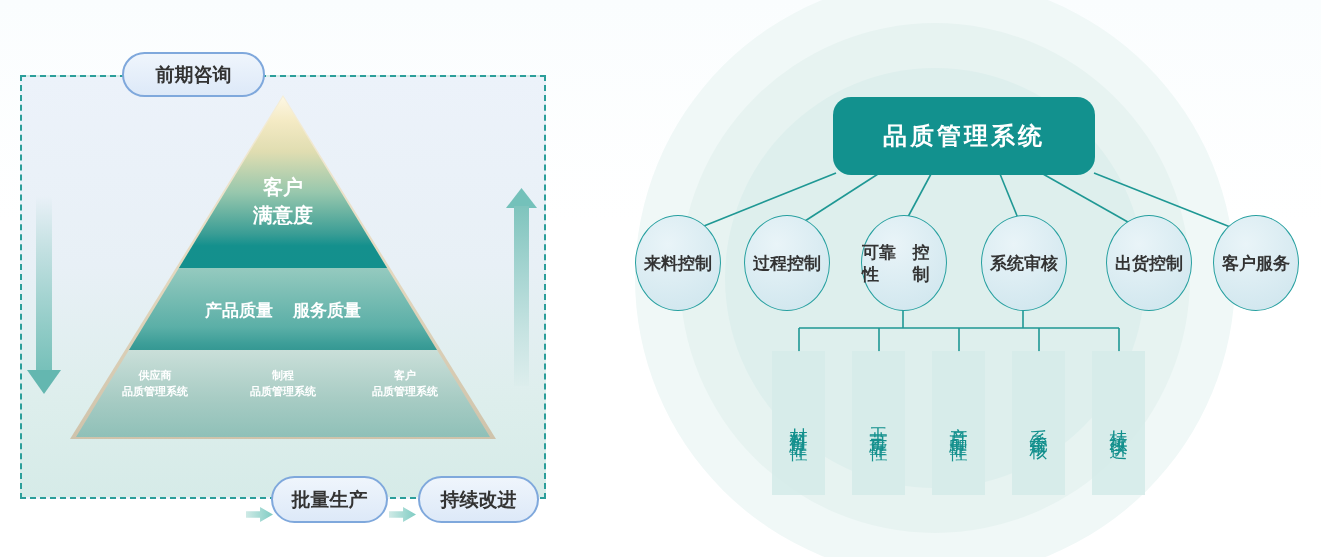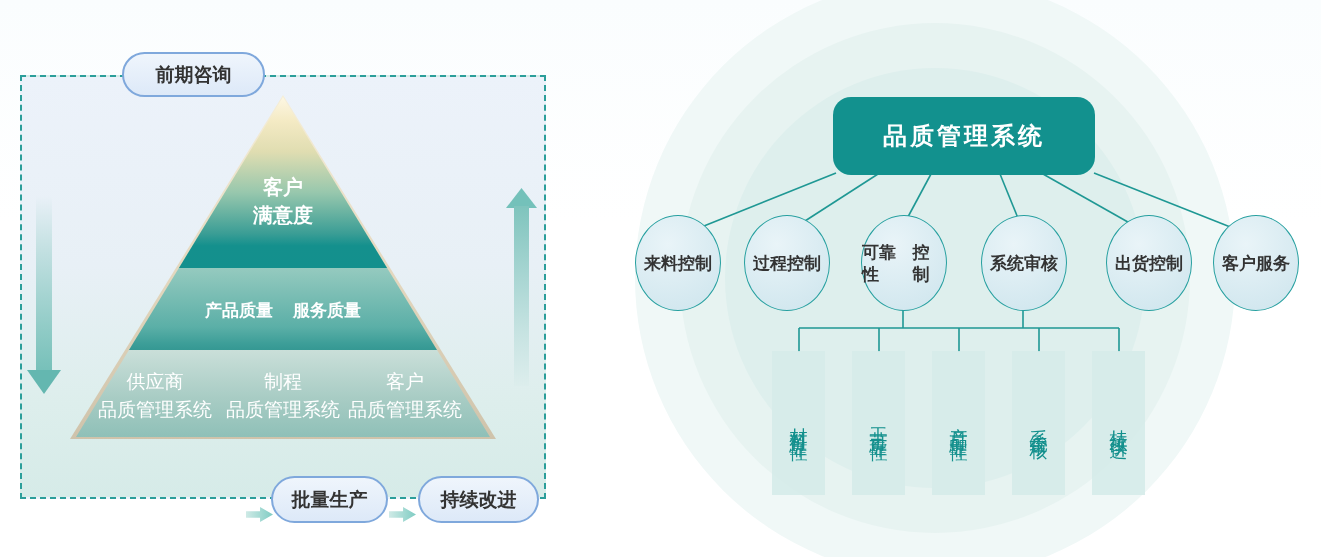--- a/index.html
+++ b/index.html
@@ -33,21 +33,21 @@
     background:linear-gradient(180deg,#fdf7e3 0%,#f4eac4 14%,#e0ddb1 32%,#97c7ad 56%,#3a9d95 80%,#14908d 87%,#13908d 100%);}
   .tier2{top:171px;height:82px;
     background:linear-gradient(180deg,#95cabf 0%,#5bafa7 72%,#3d9e98 92%,#359893 100%);}
   .tier3{top:253px;height:87px;
     background:linear-gradient(180deg,#cadfd9 0%,#a8ccc4 55%,#8fc0b8 100%);}
 
   .pyr-text{color:#ffffff;text-align:center;}
   .t1-text{left:183px;top:174px;width:200px;font-size:20px;font-weight:bold;line-height:1.38;}
   .t2-text{left:133px;top:299px;width:300px;display:flex;justify-content:center;gap:20px;
            font-size:17px;font-weight:bold;}
-  .t3-text{top:368px;width:140px;font-size:19px;font-weight:400;line-height:1.45;}
+  .t3-text{top:368px;width:140px;font-size:11px;font-weight:700;line-height:1.45;}
   .t3-a{left:85px;} .t3-b{left:213px;} .t3-c{left:335px;}
 
   
   .pill{display:flex;align-items:center;justify-content:center;
     border:2px solid var(--pill-border,#7fa8dc);border-radius:24px;
     background:linear-gradient(180deg,#eff5fc 0%,#dde9f8 100%);
     color:#333;font-size:19px;font-weight:600;white-space:nowrap;}
   .pill-tl{left:122px;top:52px;width:139px;height:41px;}
   .pill-tr{left:312px;top:52px;width:141px;height:41px;}
   .pill-b1{left:33px;top:476px;width:210px;height:43px;}

